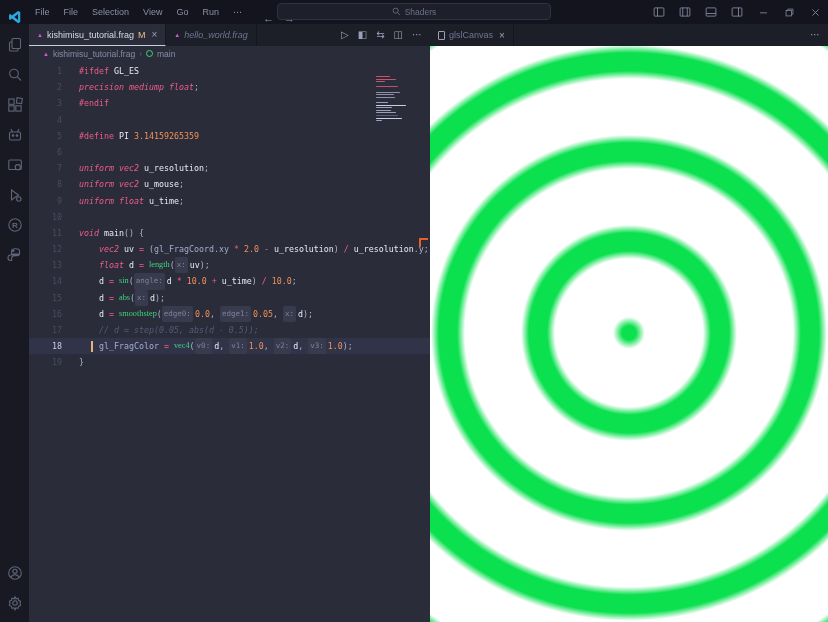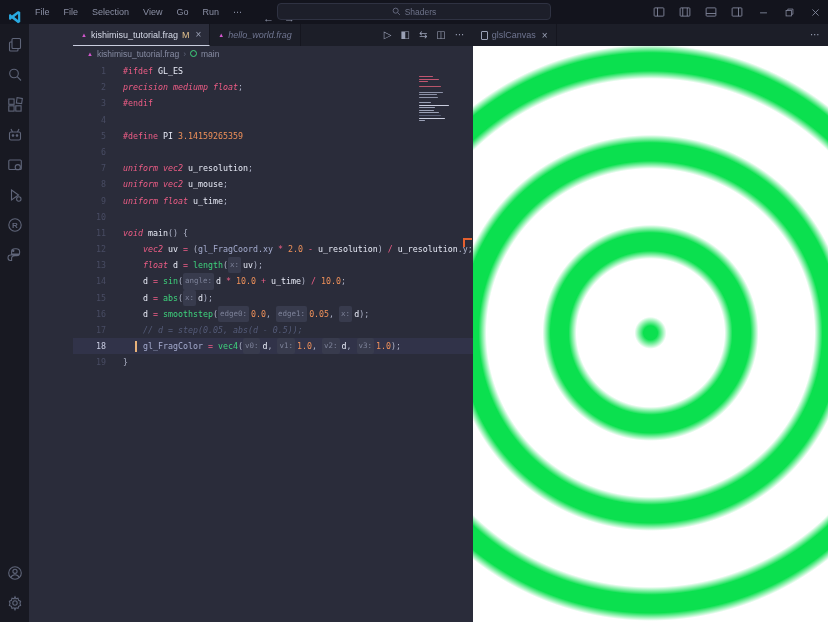--- a/index.html
+++ b/index.html
@@ -14,21 +14,21 @@
     width:274px; height:17px; background:#1d1f2a; border:1px solid #2f3242; border-radius:4px;
     display:flex; align-items:center; justify-content:center; gap:4px; color:#6d7288; font-size:8.5px; }
   .win-icons { margin-left:auto; display:flex; align-items:center; height:100%; }
   .win-icons .wbtn { width:26px; height:100%; display:flex; align-items:center; justify-content:center; color:#8b90a5; }
   .win-icons .wbtn svg { stroke:#8b90a5; }
   .main { display:flex; height:598px; }
   .activitybar { width:29px; background:#181922; display:flex; flex-direction:column; align-items:center; padding-top:6px; }
   .ab-icon { width:29px; height:30px; display:flex; align-items:center; justify-content:center; }
   .ab-icon svg { stroke:#5f6579; fill:none; stroke-width:1.1; }
   .ab-footer { margin-top:auto; margin-bottom:4px; display:flex; flex-direction:column; align-items:center; }
-  .editor-col { width:401px; display:flex; flex-direction:column; background:#2a2c3a;margin-left:44px; }
+  .editor-col { width:401px; display:flex; flex-direction:column; background:#2a2c3a; }
   .preview-col { width:398px; display:flex; flex-direction:column; }
   .tabbar { height:22px; background:#1c1e28; display:flex; align-items:stretch; font-size:9px; color:#6f7590; flex:none; }
   .tab { display:flex; align-items:center; gap:4px; padding:0 8px; border-right:1px solid #15161f; }
   .tab.active { background:#2a2c3a; color:#d6dae8; border-bottom:1px solid #c9cdde; }
   .tab.preview-tab .tab-label { font-style:italic; }
   .tab-close { color:#9aa0b5; font-size:10px; margin-left:2px; }
   .git-m { color:#e2c08d; }
   .file-ico { color:#d357ce; font-size:6px; line-height:1; }
   .tab-actions { margin-left:auto; display:flex; align-items:center; gap:9px; padding-right:8px; color:#9aa0b5; font-size:10px; }
   .page-ico { width:7px; height:9px; border:1px solid #9aa0b5; border-radius:1px; display:inline-block; }
@@ -40,21 +40,21 @@
     font-family:"DejaVu Sans Mono","Liberation Mono",monospace; font-size:8.3px; }
   .line { height:16.2px; line-height:16.2px; display:flex; position:relative; }
   .line.active { background:#313349; }
   .ln { width:50px; flex:none; text-align:right; padding-right:17px; color:#484c63; }
   .line.active .ln { color:#c9cde2; }
   .cursor-bar { position:absolute; left:62px; top:3px; width:2px; height:11px; background:#e8b27a; }
   .tok { white-space:pre; }
   .tk-kw { color:#ee5d86;text-align:center; }
   .tk-ty { color:#ee5d86; font-style:italic; }
   .tk-va { color:#e8ebf7; font-weight:normal; }
-  .tk-fn { color:#3ed47d; }
+  .tk-fn { color:#3ed47d;font-family:Liberation Serif, serif; }
   .tk-nu { color:#f0915a; }
   .tk-pu { color:#aeb3c7; }
   .tk-bi { color:#a4abce; }
   .tk-cm { color:#545b78; font-style:italic; }
   .tk-hi { background:#383b4d; color:#7d8299; border-radius:2px; font-size:7.5px; padding:0 2px; margin-right:2px; }
   .minimap { position:absolute; top:15px; right:13px; width:41px; height:40px; }
   .mm-row { height:1px; margin-bottom:1.6px; border-radius:0.5px; }
   .corner-mark { position:absolute; left:390px; top:177px; width:9px; height:9px;
     border-left:2px solid #e4602f; border-top:2px solid #e4602f; }
   .canvas { flex:1; }

